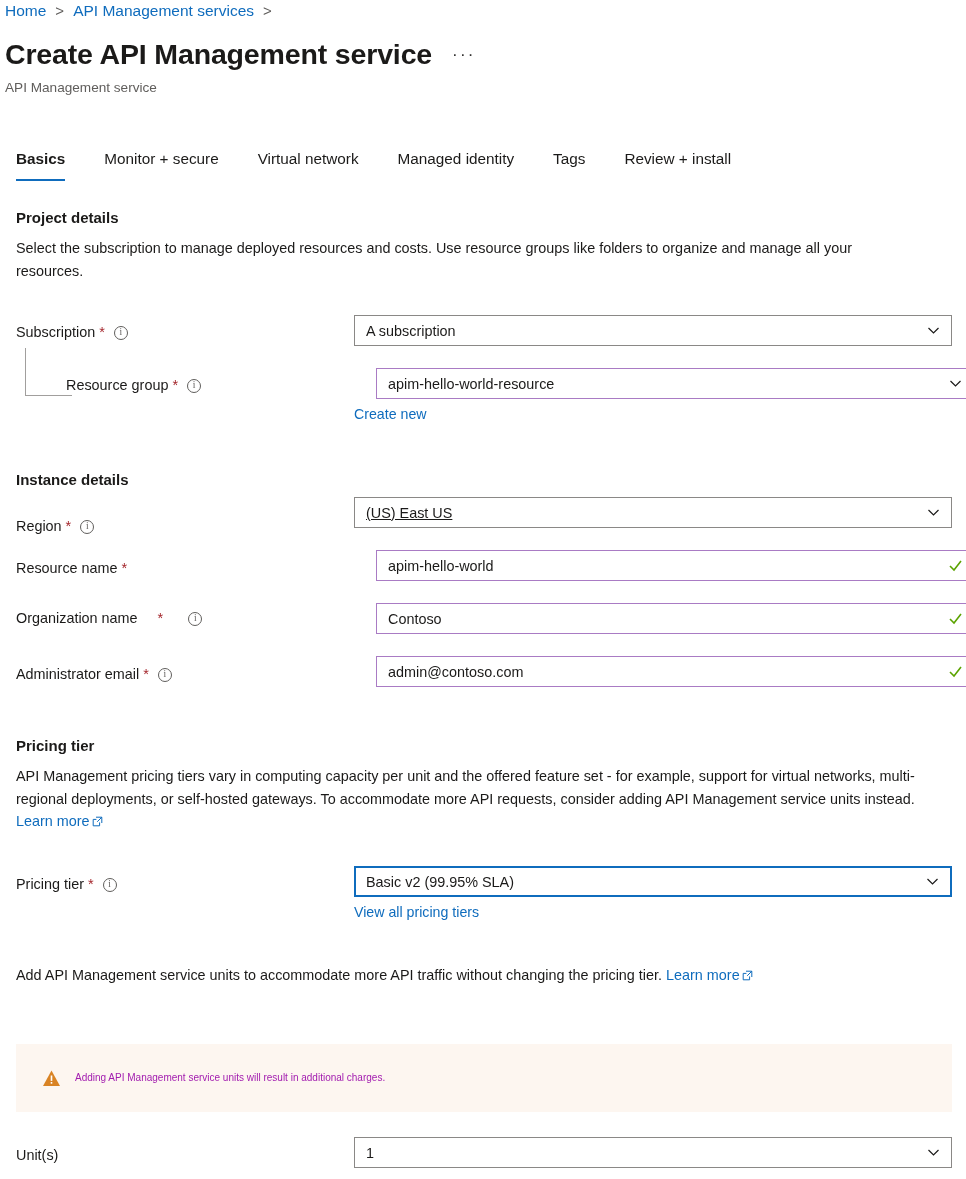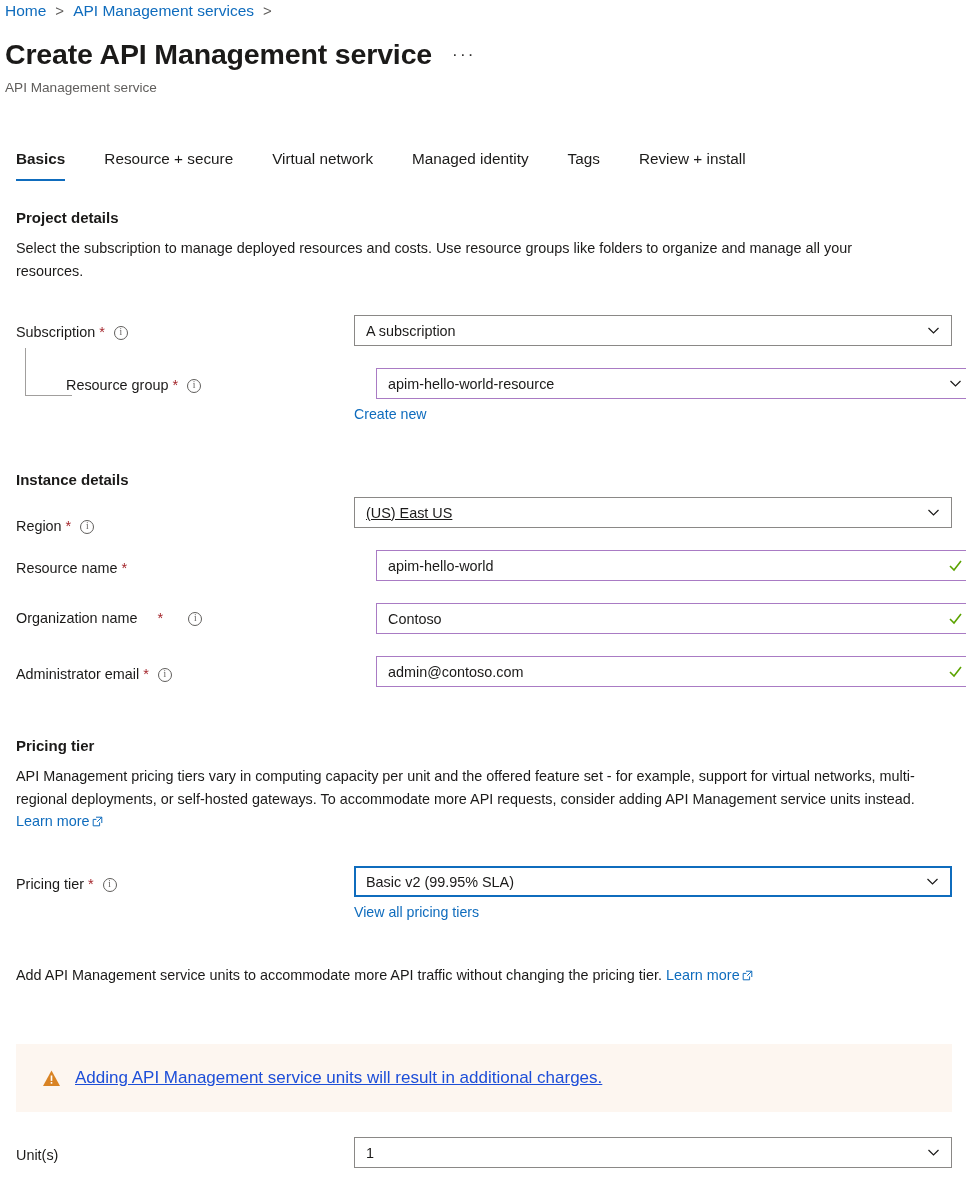--- a/index.html
+++ b/index.html
@@ -110,21 +110,21 @@
   }
 
   
   .warn {
     position: absolute; left: 16px; top: 1044px;
     width: 936px; height: 68px;
     background: #fdf6f0; display: flex; align-items: center;
     padding-left: 26px; gap: 14px;
   }
   .warn-ico { width: 19px; height: 19px; flex: none; }
-  .warn-text { font-size: 17px; color: #1d4ed8; line-height: 20px; text-decoration: underline; }
+  .warn-text { font-size: 10px; color: #a21caf; line-height: 20px; }
 </style>
 </head>
 <body>
 
 <div class="page">
 
   <div class="breadcrumb">
     <span class="crumb-link">Home</span>
     <span class="crumb-sep">&gt;</span>
     <span class="crumb-link">API Management services</span>
@@ -132,21 +132,21 @@
   </div>
 
   <div class="title-row">
     <span class="page-title">Create API Management service</span>
     <span class="ellipsis-btn">···</span>
   </div>
   <div class="subtitle">API Management service</div>
 
   <div class="tabs">
     <div class="tab active">Basics</div>
-    <div class="tab">Resource + secure</div>
+    <div class="tab">Monitor + secure</div>
     <div class="tab">Virtual network</div>
     <div class="tab">Managed identity</div>
     <div class="tab">Tags</div>
     <div class="tab">Review + install</div>
   </div>
 
   <div class="section-head" style="top:207px;">Project details</div>
   <div class="para" style="top:237px; width:900px;">Select the subscription to manage deployed resources and costs. Use resource groups like folders to organize and manage all your resources.</div>
 
   <div class="label" style="top:322px;">

